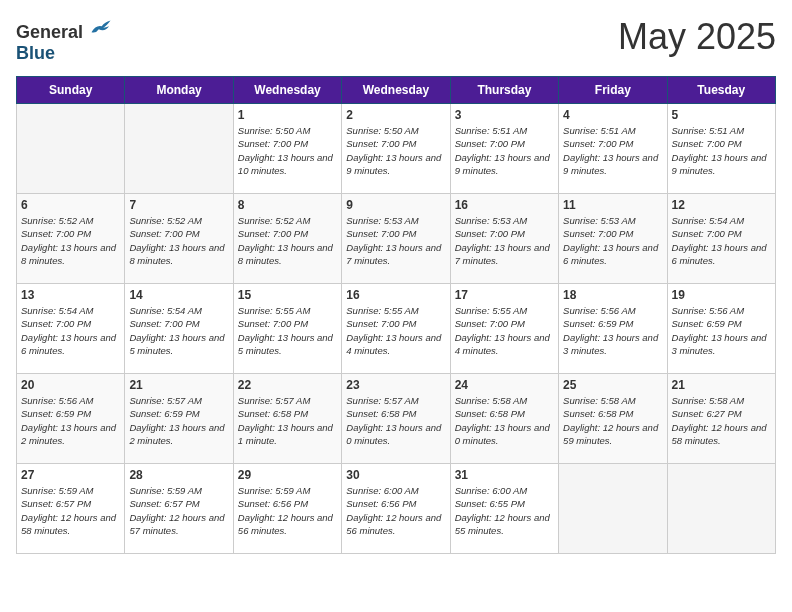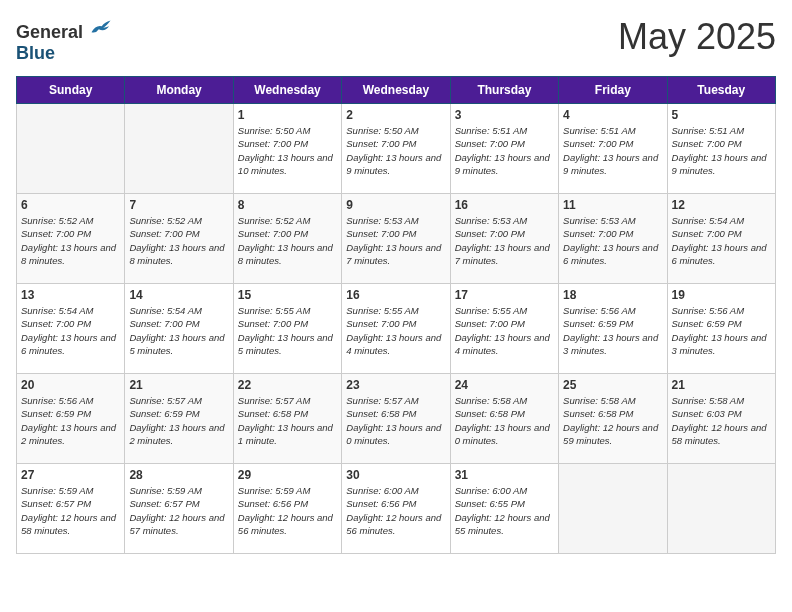--- a/index.html
+++ b/index.html
@@ -303,21 +303,21 @@
         <td>
           <span class="day-number">25</span>
           <div class="day-info">Sunrise: 5:58 AM
 Sunset: 6:58 PM
 Daylight: 12 hours
 and 59 minutes.</div>
         </td>
         <td>
           <span class="day-number">21</span>
           <div class="day-info">Sunrise: 5:58 AM
-Sunset: 6:03 PM
+Sunset: 6:27 PM
 Daylight: 12 hours
 and 58 minutes.</div>
         </td>
       </tr>
       <tr>
         <td>
           <span class="day-number">27</span>
           <div class="day-info">Sunrise: 5:59 AM
 Sunset: 6:57 PM
 Daylight: 12 hours

